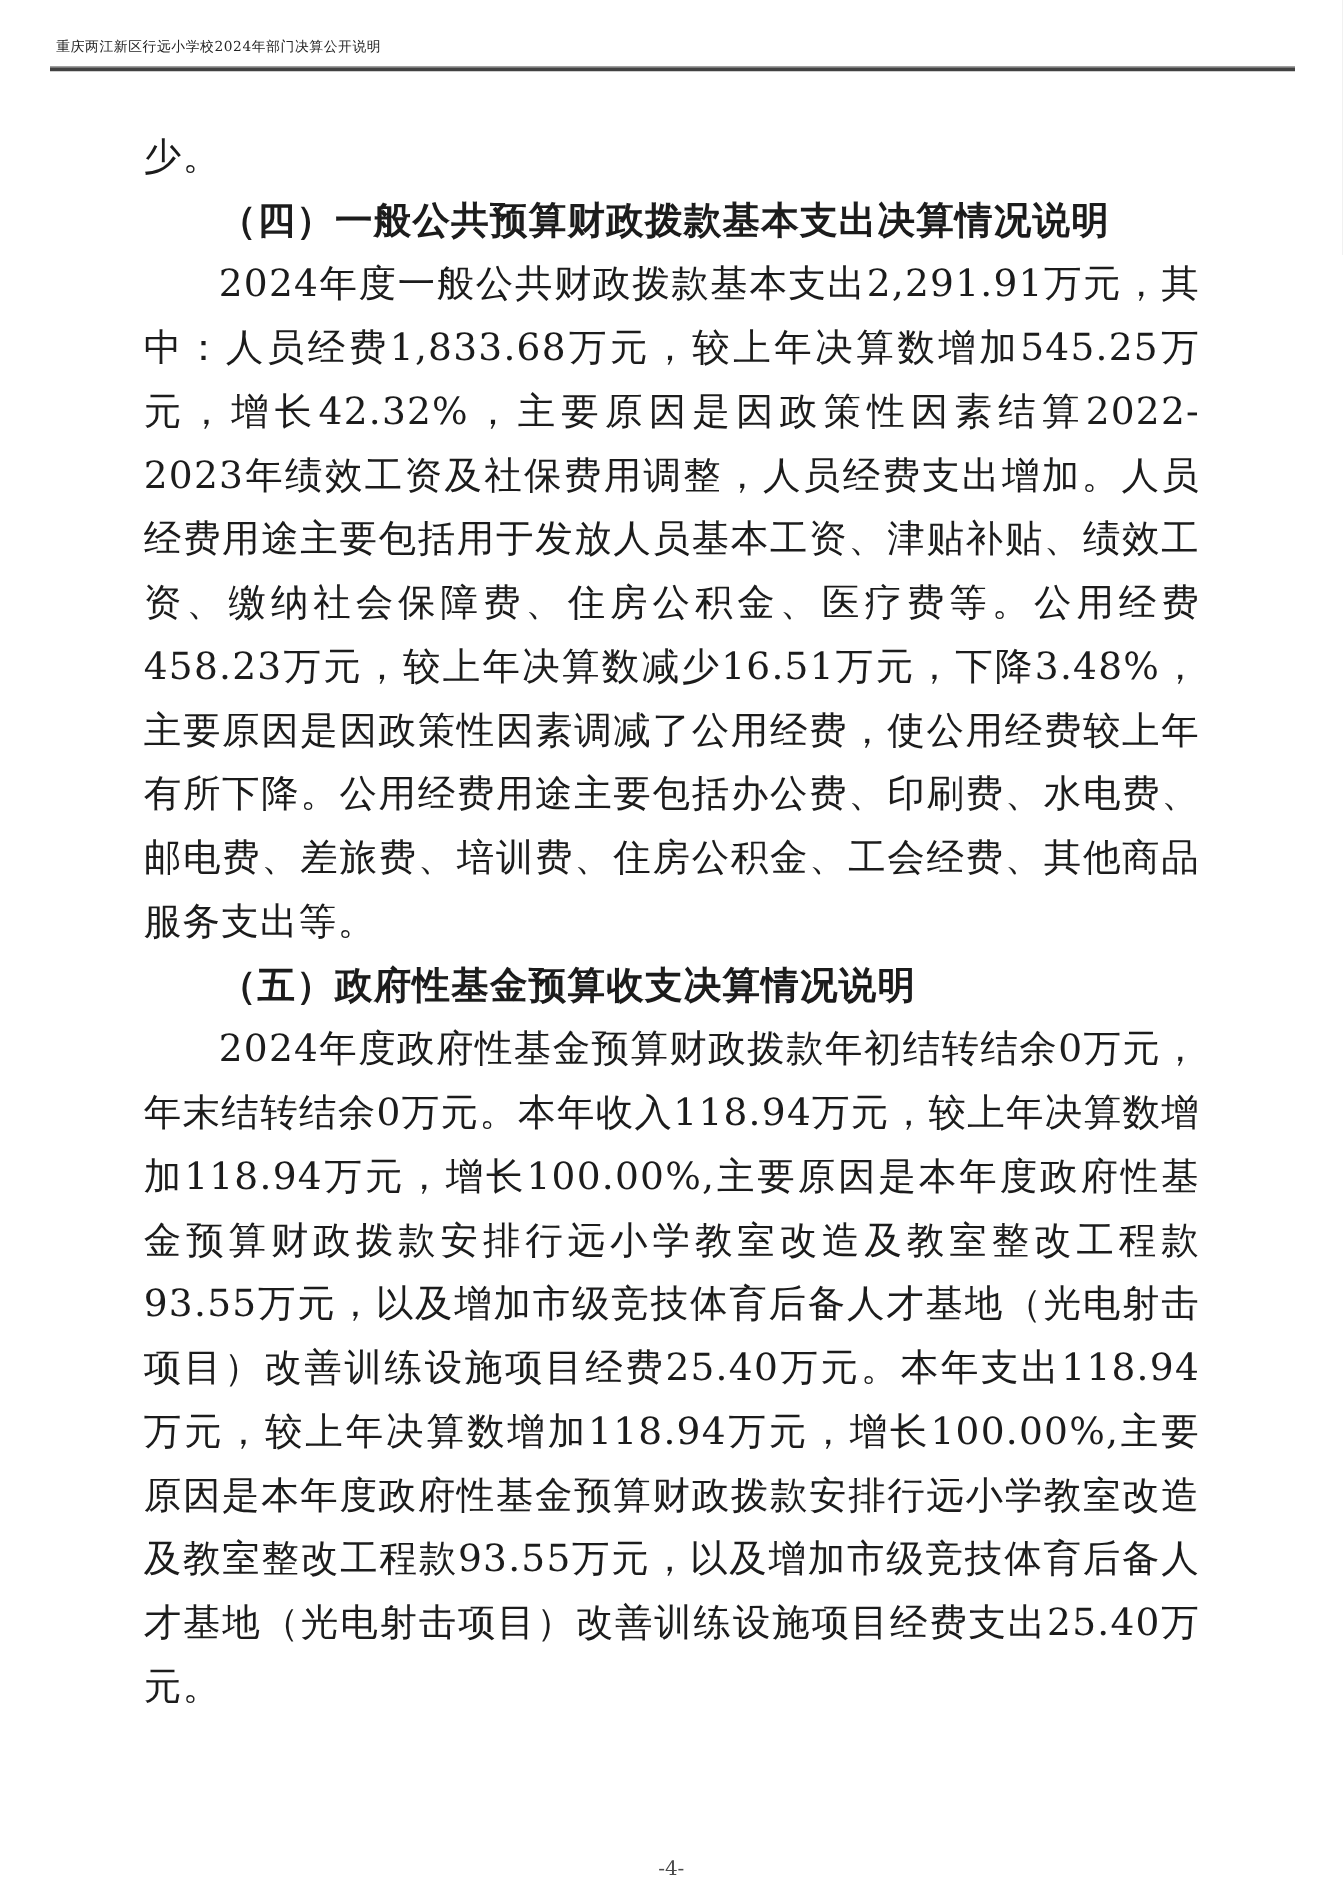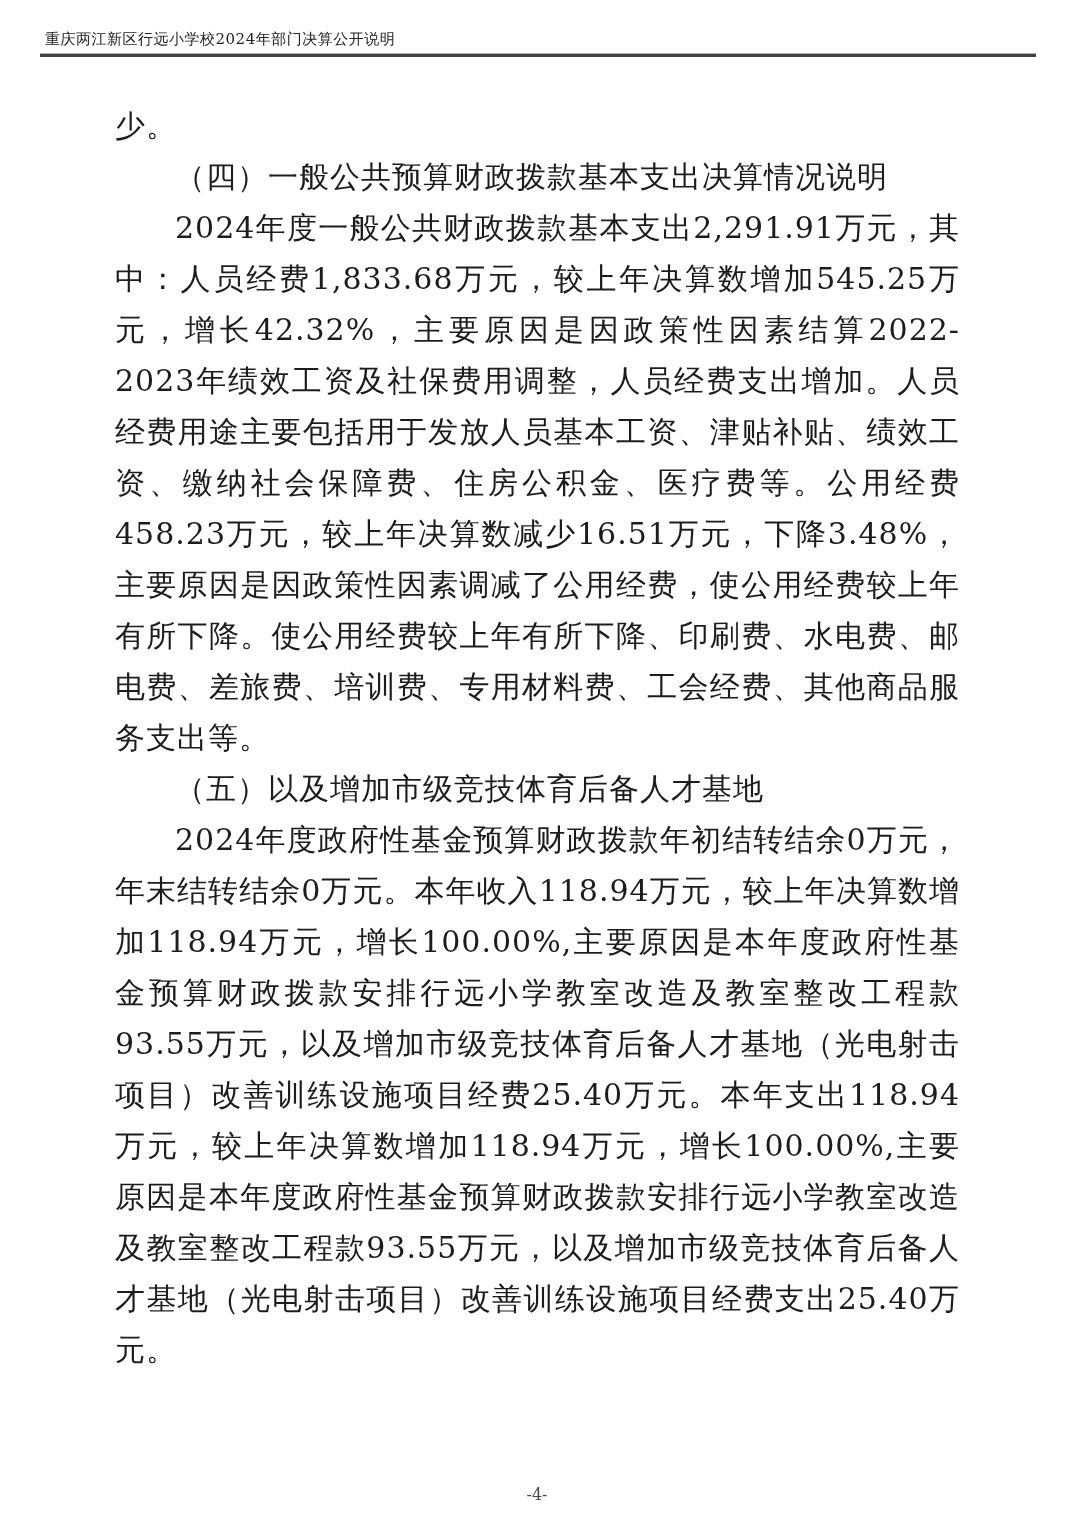--- a/index.html
+++ b/index.html
@@ -11,21 +11,21 @@
     margin: 0 auto;
     background: #ffffff;
     overflow: hidden;
     font-family: "DejaVu Serif", "DejaVu Sans", serif;
     color: #1c1c1c;
   }
   .header-title {
     position: absolute;
     top: 30px;
     left: 45px;
-    font-size: 15px;
+    font-size: 11px;
     letter-spacing: 0.5px;
     color: #222222;
     white-space: nowrap;
   }
   .header-rule {
     position: absolute;
     top: 53px;
     left: 40px;
     width: 996px;
     height: 4px;
@@ -42,21 +42,21 @@
     text-align: justify;
     text-justify: inter-character;
     letter-spacing: 1px;
   }
   .para {
     margin: 0;
     padding: 0;
     text-indent: 2em;
   }
   .para.no-indent { text-indent: 0; }
-  .para.heading { font-weight: normal; }
+  .para.heading { font-weight: bold; }
   .footer {
     position: absolute;
     bottom: 16px;
     left: 0;
     width: 100%;
     text-align: center;
     font-size: 16px;
     color: #4a4a4a;
   }
 </style>
@@ -65,22 +65,22 @@
 
 <div class="page">
 
   <div class="header-title">重庆两江新区行远小学校2024年部门决算公开说明</div>
 
   <div class="header-rule"></div>
 
   <div class="content">
     <p class="para no-indent">少。</p>
     <p class="para heading">（四）一般公共预算财政拨款基本支出决算情况说明</p>
-    <p class="para">2024年度一般公共财政拨款基本支出2,291.91万元，其中：人员经费1,833.68万元，较上年决算数增加545.25万元，增长42.32%，主要原因是因政策性因素结算2022-2023年绩效工资及社保费用调整，人员经费支出增加。人员经费用途主要包括用于发放人员基本工资、津贴补贴、绩效工资、缴纳社会保障费、住房公积金、医疗费等。公用经费458.23万元，较上年决算数减少16.51万元，下降3.48%，主要原因是因政策性因素调减了公用经费，使公用经费较上年有所下降。使公用经费较上年有所下降、印刷费、水电费、邮电费、差旅费、培训费、专用材料费、工会经费、其他商品服务支出等。</p>
-    <p class="para heading">（五）以及增加市级竞技体育后备人才基地</p>
+    <p class="para">2024年度一般公共财政拨款基本支出2,291.91万元，其中：人员经费1,833.68万元，较上年决算数增加545.25万元，增长42.32%，主要原因是因政策性因素结算2022-2023年绩效工资及社保费用调整，人员经费支出增加。人员经费用途主要包括用于发放人员基本工资、津贴补贴、绩效工资、缴纳社会保障费、住房公积金、医疗费等。公用经费458.23万元，较上年决算数减少16.51万元，下降3.48%，主要原因是因政策性因素调减了公用经费，使公用经费较上年有所下降。公用经费用途主要包括办公费、印刷费、水电费、邮电费、差旅费、培训费、住房公积金、工会经费、其他商品服务支出等。</p>
+    <p class="para heading">（五）政府性基金预算收支决算情况说明</p>
     <p class="para">2024年度政府性基金预算财政拨款年初结转结余0万元，年末结转结余0万元。本年收入118.94万元，较上年决算数增加118.94万元，增长100.00%,主要原因是本年度政府性基金预算财政拨款安排行远小学教室改造及教室整改工程款93.55万元，以及增加市级竞技体育后备人才基地（光电射击项目）改善训练设施项目经费25.40万元。本年支出118.94万元，较上年决算数增加118.94万元，增长100.00%,主要原因是本年度政府性基金预算财政拨款安排行远小学教室改造及教室整改工程款93.55万元，以及增加市级竞技体育后备人才基地（光电射击项目）改善训练设施项目经费支出25.40万元。</p>
   </div>
 
   <div class="footer">
     <span>-4-</span>
   </div>
 
 </div>
 
 </body></html>

